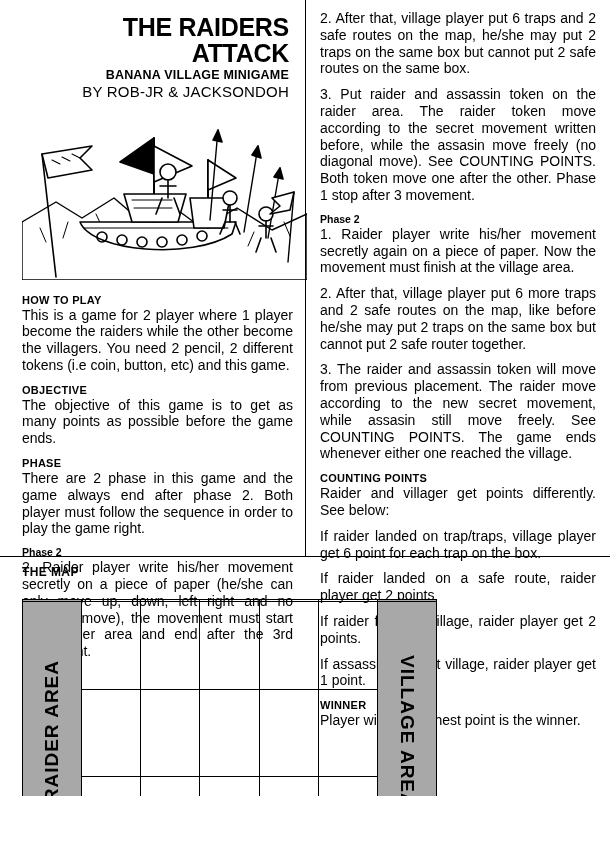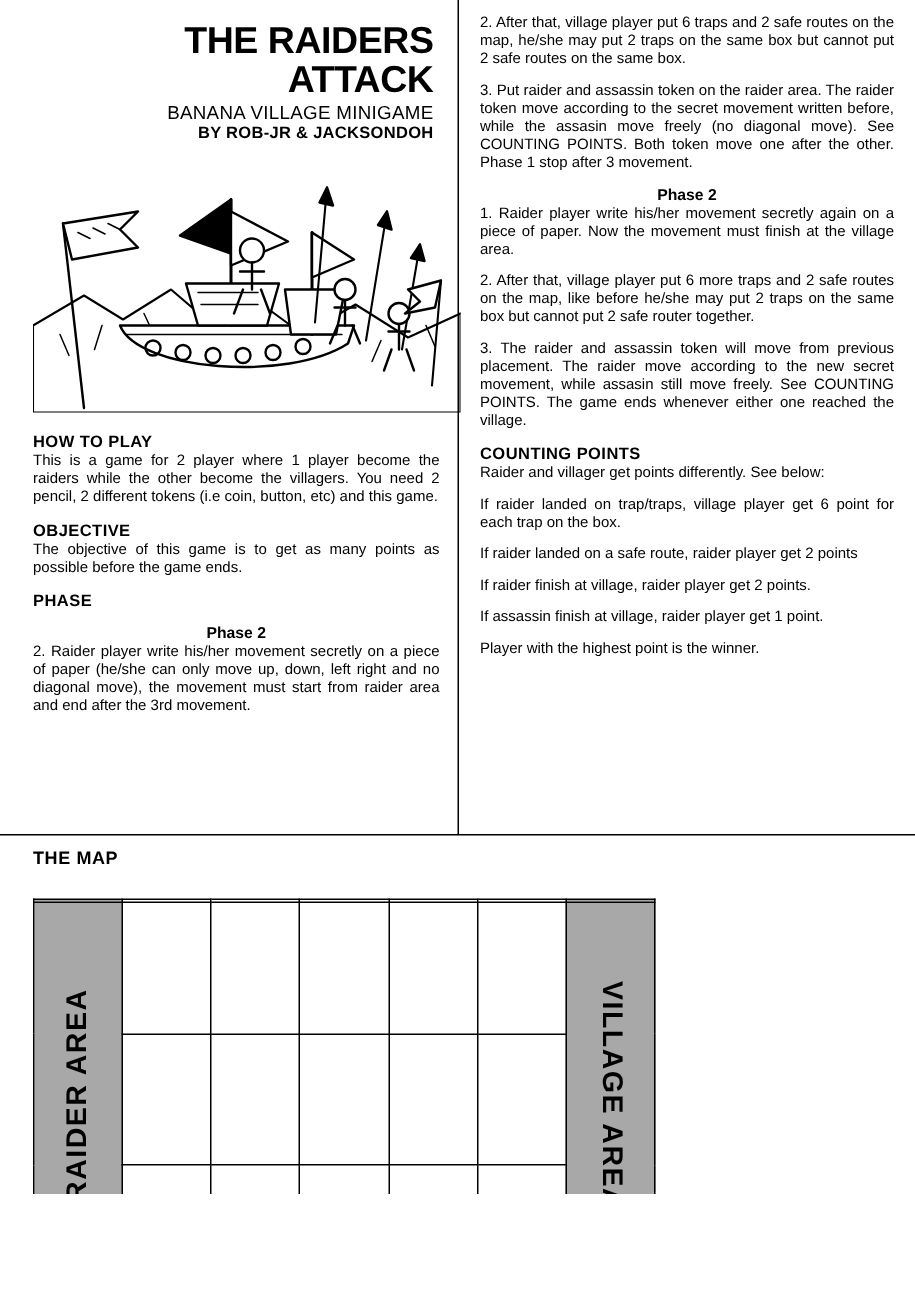--- a/index.html
+++ b/index.html
@@ -37,28 +37,28 @@
   
   #title-block { text-align: right; padding-right: 4px; }
   .game-title {
     font-weight: bold;
     font-size: 25px;
     letter-spacing: -0.3px;
     line-height: 1.05;
     margin: 6px 0 0 0;
   }
   .game-subtitle {
-    font-weight: normal;
+    font-weight: bold;
     font-size: 12.5px;
     letter-spacing: 0.2px;
     margin: 1px 0 0 0;
   }
   .game-byline {
-    font-weight: bold;
-    font-size: 11px;
+    font-weight: normal;
+    font-size: 15px;
     letter-spacing: 0.2px;
     margin: 1px 0 0 0;
   }
 
   
   #illustration {
     position: relative;
     width: 285px;
     height: 178px;
     margin-top: 2px;
@@ -67,30 +67,29 @@
 
   
   .sec-head {
     font-weight: bold;
     font-size: 11px;
     letter-spacing: 0.3px;
     margin: 10px 0 1px 0;
   }
   .sec-head.first { margin-top: 14px; }
   .para {
-    font-size: 10px;
+    font-size: 14px;
     line-height: 1.2;
     text-align: justify;
     margin: 0 0 9px 0;
   }
   .sub-head {
     font-weight: bold;
     font-size: 10.5px;
     margin: 9px 0 1px 0;
-    text-align: center;
   }
 
   
   #map-section {
     position: absolute;
     left: 0; top: 556px;
     width: 610px; height: 306px;
     border-top: 1.5px solid #000;
     padding: 6px 0 0 0;
   }
@@ -199,20 +198,21 @@
         </svg>
       </div>
 
       <div class="sec-head first">HOW TO PLAY</div>
       <div class="para">This is a game for 2 player where 1 player become the raiders while the other become the villagers. You need 2 pencil, 2 different tokens (i.e coin, button, etc) and this game.</div>
 
       <div class="sec-head">OBJECTIVE</div>
       <div class="para">The objective of this game is to get as many points as possible before the game ends.</div>
 
       <div class="sec-head">PHASE</div>
+      <div class="para">There are 2 phase in this game and the game always end after phase 2. Both player must follow the sequence in order to play the game right.</div>
 
       <div class="sub-head">Phase 2</div>
       <div class="para">2. Raider player write his/her movement secretly on a piece of paper (he/she can only move up, down, left right and no diagonal move), the movement must start from raider area and end after the 3rd movement.</div>
     </div>
 
     <div id="col-right">
       <div class="para">2. After that, village player put 6 traps and 2 safe routes on the map, he/she may put 2 traps on the same box but cannot put 2 safe routes on the same box.</div>
       <div class="para">3. Put raider and assassin token on the raider area. The raider token move according to the secret movement written before, while the assasin move freely (no diagonal move). See COUNTING POINTS. Both token move one after the other. Phase 1 stop after 3 movement.</div>
 
       <div class="sub-head">Phase 2</div>
@@ -220,20 +220,21 @@
       <div class="para">2. After that, village player put 6 more traps and 2 safe routes on the map, like before he/she may put 2 traps on the same box but cannot put 2 safe router together.</div>
       <div class="para">3. The raider and assassin token will move from previous placement. The raider move according to the new secret movement, while assasin still move freely. See COUNTING POINTS. The game ends whenever either one reached the village.</div>
 
       <div class="sec-head">COUNTING POINTS</div>
       <div class="para">Raider and villager get points differently. See below:</div>
       <div class="para">If raider landed on trap/traps, village player get 6 point for each trap on the box.</div>
       <div class="para">If raider landed on a safe route, raider player get 2 points</div>
       <div class="para">If raider finish at village, raider player get 2 points.</div>
       <div class="para">If assassin finish at village, raider player get 1 point.</div>
 
+      <div class="sec-head">WINNER</div>
       <div class="para">Player with the highest point is the winner.</div>
     </div>
   </div>
 
   <div id="map-section">
     <div id="map-title">THE MAP</div>
 
     <div id="map-wrap">
       <table class="grid">
         <tbody>

